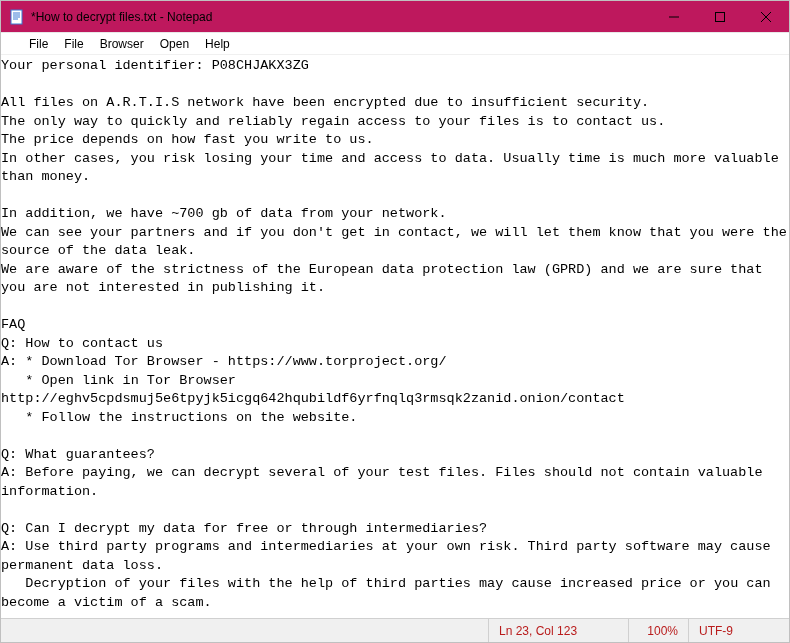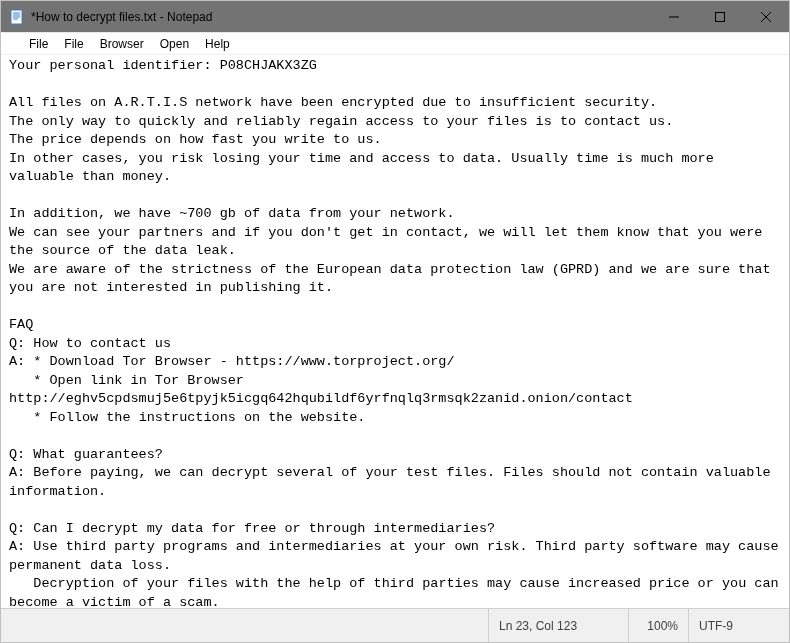--- a/index.html
+++ b/index.html
@@ -17,21 +17,21 @@
     .window {
       width: 790px;
       height: 643px;
       background: #ffffff;
       border: 1px solid #c0c0c0;
       display: flex;
       flex-direction: column;
     }
     .title-bar {
       height: 32px;
-      background: #737373;
+      background: #be185d;
       display: flex;
       align-items: center;
       padding: 0 0 0 8px;
       border-bottom: 1px solid #e8e8e8;
     }
     .app-icon {
       width: 16px;
       height: 16px;
       margin-right: 6px;
       display: flex;
@@ -62,35 +62,35 @@
       padding: 0 20px;
       font-size: 12px;
       border-bottom: 1px solid #f0f0f0;
     }
     .menu-item {
       padding: 2px 8px;
       cursor: pointer;
     }
     .content {
       flex: 1;
-      padding: 2px 8px;
+      padding: 2px 0;
       font-family: Consolas, "Courier New", monospace;
       font-size: 13.5px;
       line-height: 18.5px;
       color: #000;
       white-space: pre-wrap;
       word-wrap: break-word;
       overflow: hidden;
     }
     .status-bar {
-      height: 34px;
+      height: 24px;
       border-top: 1px solid #d0d0d0;
       display: flex;
       font-size: 12px;
-      color: #404040;
+      color: #b91c1c;
       background: #f0f0f0;
     }
     .status-cell {
       border-right: 1px solid #d0d0d0;
       display: flex;
       align-items: center;
       padding: 0 10px;
       white-space: nowrap;
     }
     .status-spacer {

